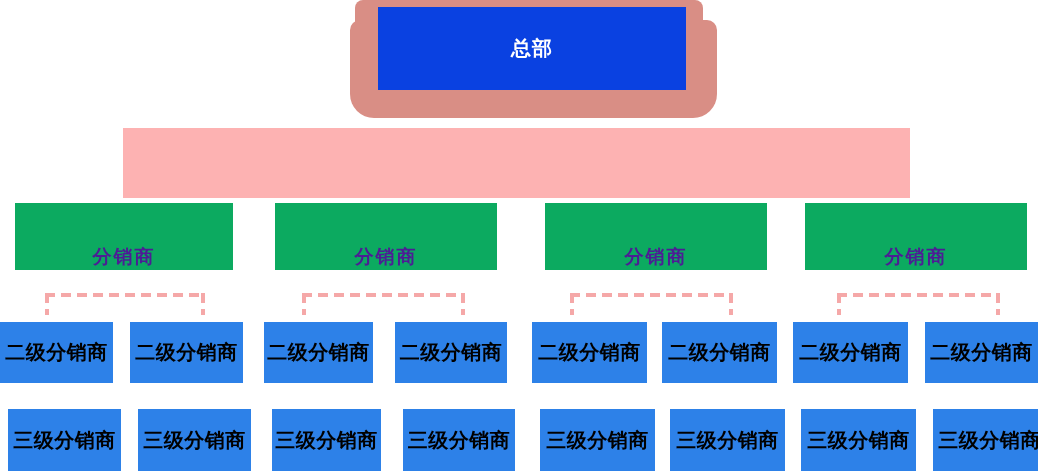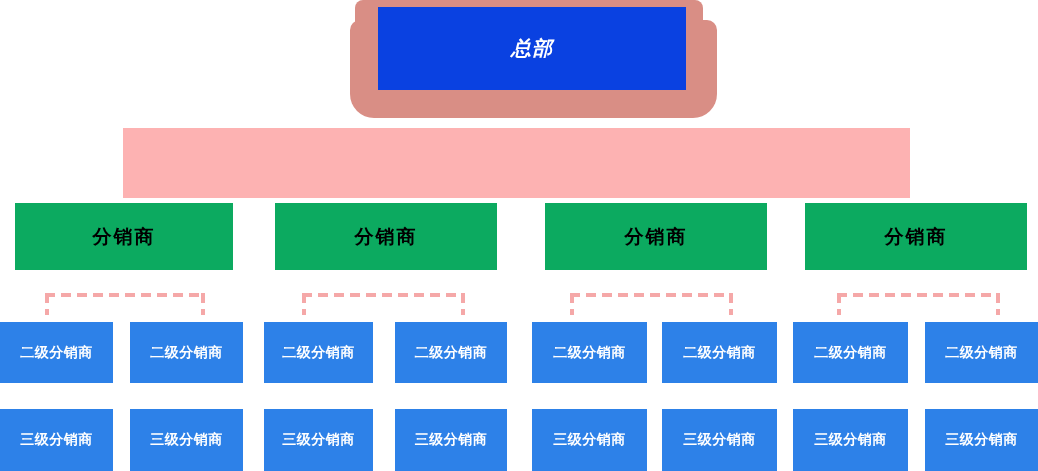--- a/index.html
+++ b/index.html
@@ -20,34 +20,34 @@
   .halo-lower{
     position:absolute;left:350px;top:20px;width:367px;height:98px;
     background:#d98e85;border-radius:10px 10px 24px 24px;
   }
 
   
   .hq{
     position:absolute;left:378px;top:7px;width:308px;height:83px;
     background:#0a41e1;color:#ffffff;
     display:flex;align-items:center;justify-content:center;
-    font-size:20px;font-weight:bold;line-height:29px;letter-spacing:1px;font-style:italic;
+    font-size:20px;font-weight:bold;line-height:29px;letter-spacing:1px;
   }
 
   
   .bar{
     position:absolute;left:123px;top:128px;width:787px;height:70px;
     background:#fdb2b2;
   }
 
   
   .green{
     position:absolute;top:203px;height:67px;
-    background:#0caa60;color:#000000;
-    display:flex;align-items:center;justify-content:center;
+    background:#0caa60;color:#4c1d95;
+    display:flex;align-items:flex-end;justify-content:center;
     font-size:19px;font-weight:bold;letter-spacing:2px;
   }
   .g1{left:15px;width:218px;}
   .g2{left:275px;width:222px;}
   .g3{left:545px;width:222px;}
   .g4{left:805px;width:222px;}
 
   
   .bracket{position:absolute;top:293px;height:22px;}
   .b1{left:45px;width:160px;}
@@ -61,26 +61,26 @@
   .bracket .leg{
     position:absolute;top:0;width:4px;height:22px;
     background:repeating-linear-gradient(180deg,#f5a8a8 0 10px,transparent 10px 16px);
   }
   .bracket .leg.l{left:0;}
   .bracket .leg.r{right:0;}
 
   
   .tier{
     position:absolute;
-    background:#2d81e8;color:#ffffff;
+    background:#2d81e8;color:#000000;
     display:flex;align-items:center;justify-content:center;
-    font-size:14px;font-weight:bold;letter-spacing:0.5px;
+    font-size:20px;font-weight:bold;letter-spacing:0.5px;
   }
   .row2{top:322px;height:61px;}
-  .row3{top:409px;height:62px;}
+  .row3{top:409px;height:62px;margin-left:8px;}
   .c1{left:0;width:113px;}
   .c2{left:130px;width:113px;}
   .c3{left:264px;width:109px;}
   .c4{left:395px;width:112px;}
   .c5{left:532px;width:115px;}
   .c6{left:662px;width:115px;}
   .c7{left:793px;width:115px;}
   .c8{left:925px;width:113px;}
 </style>
 </head>

